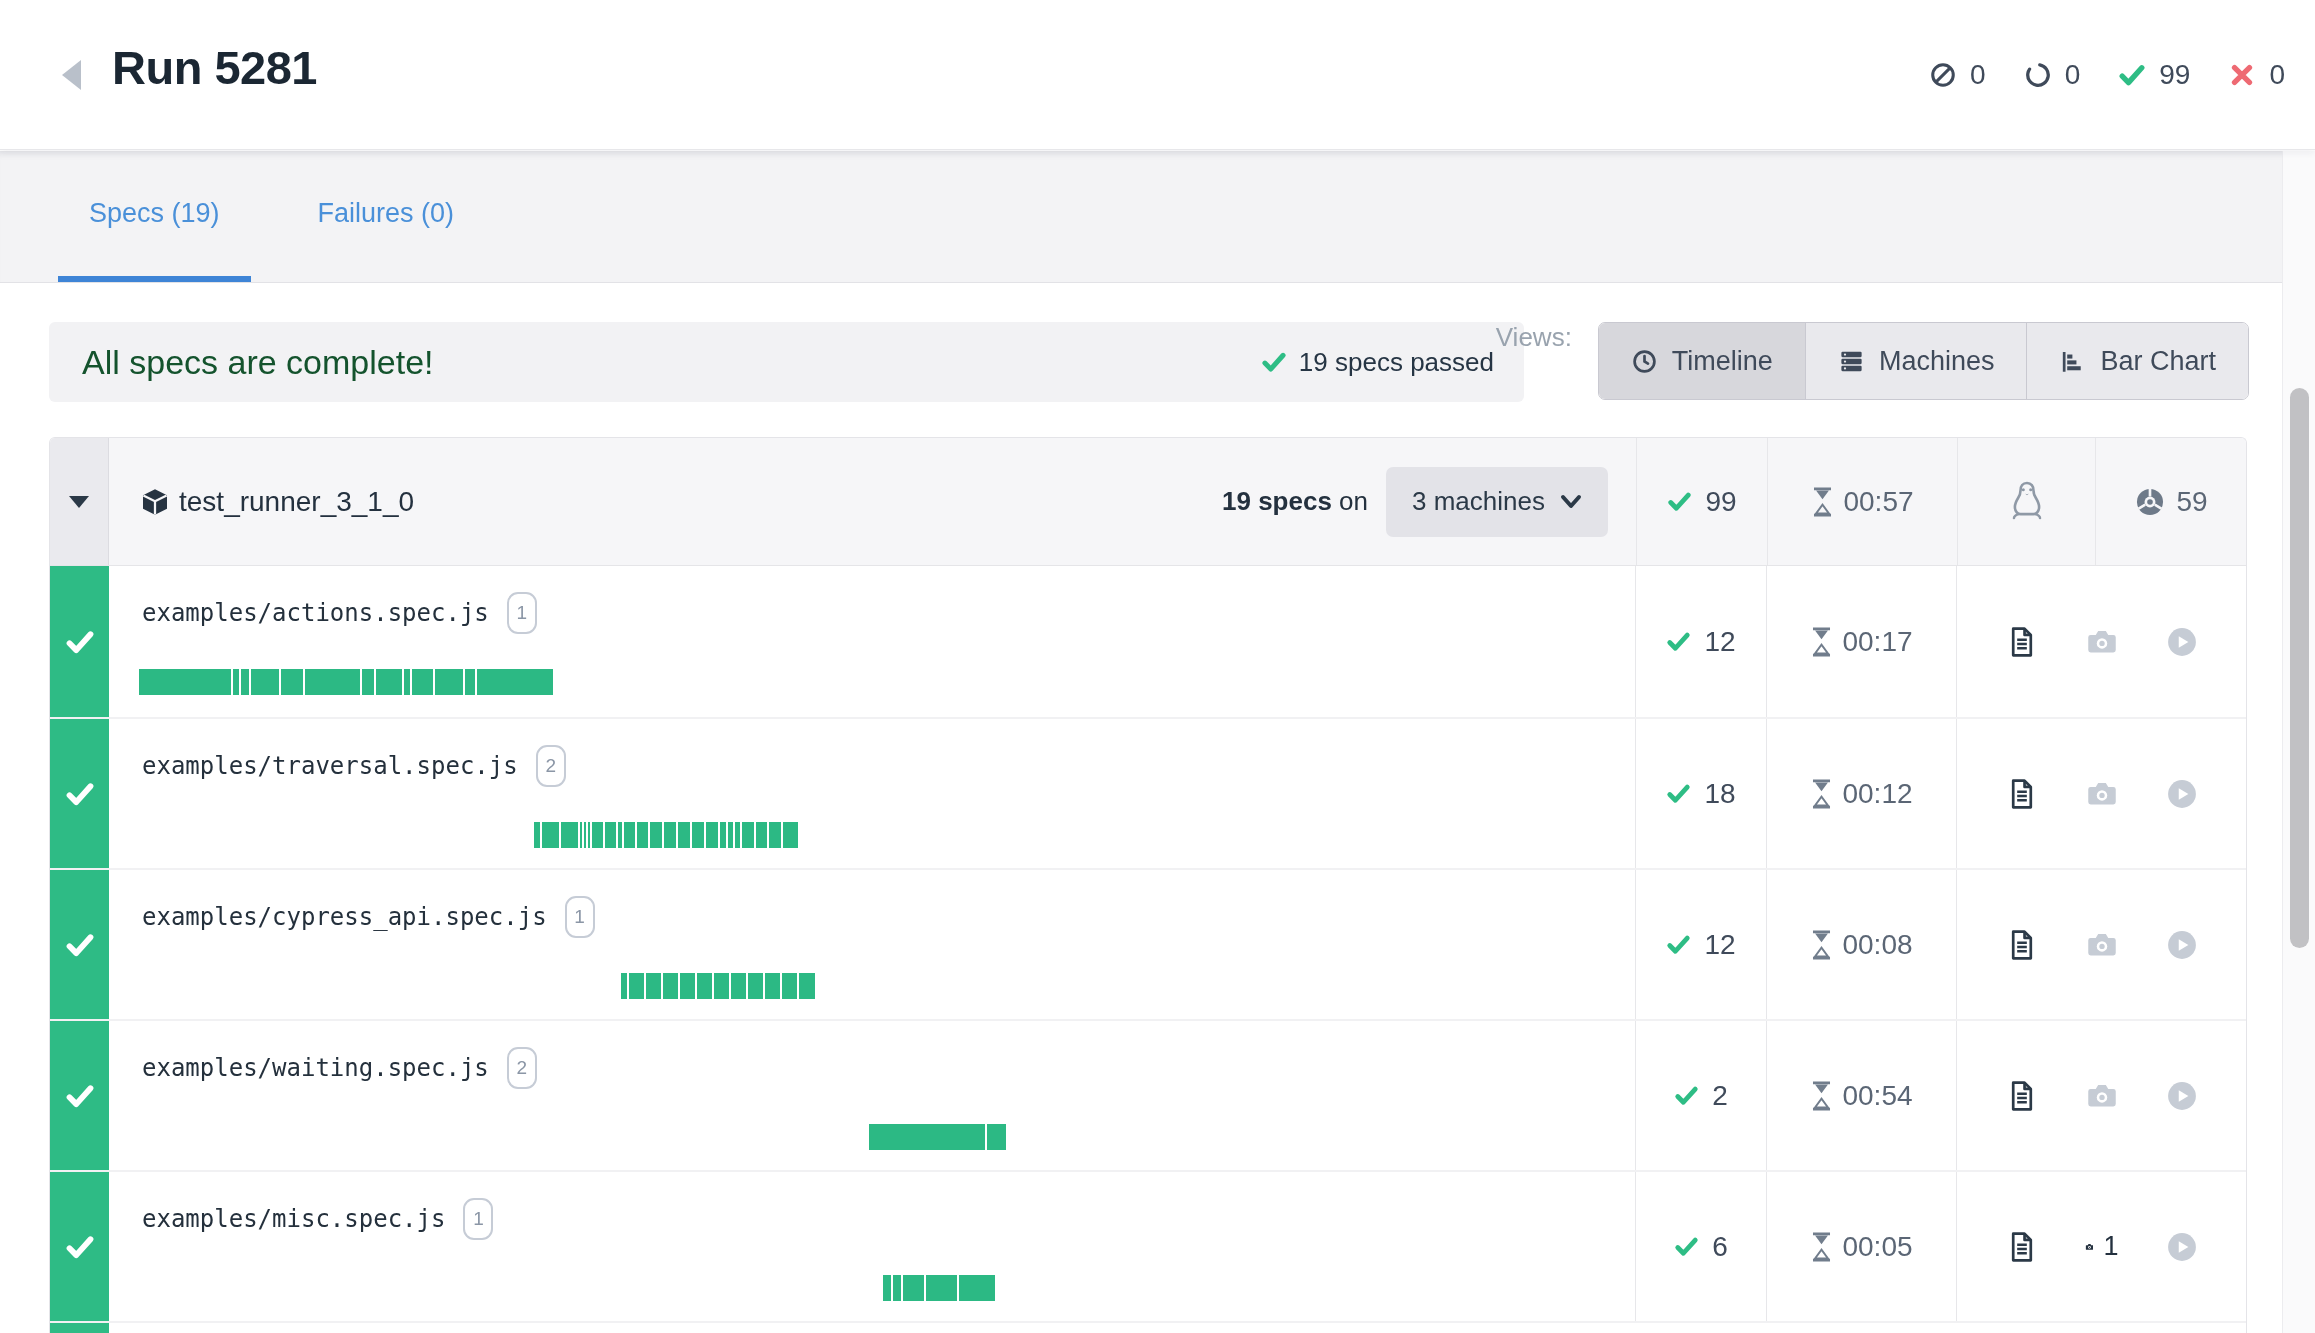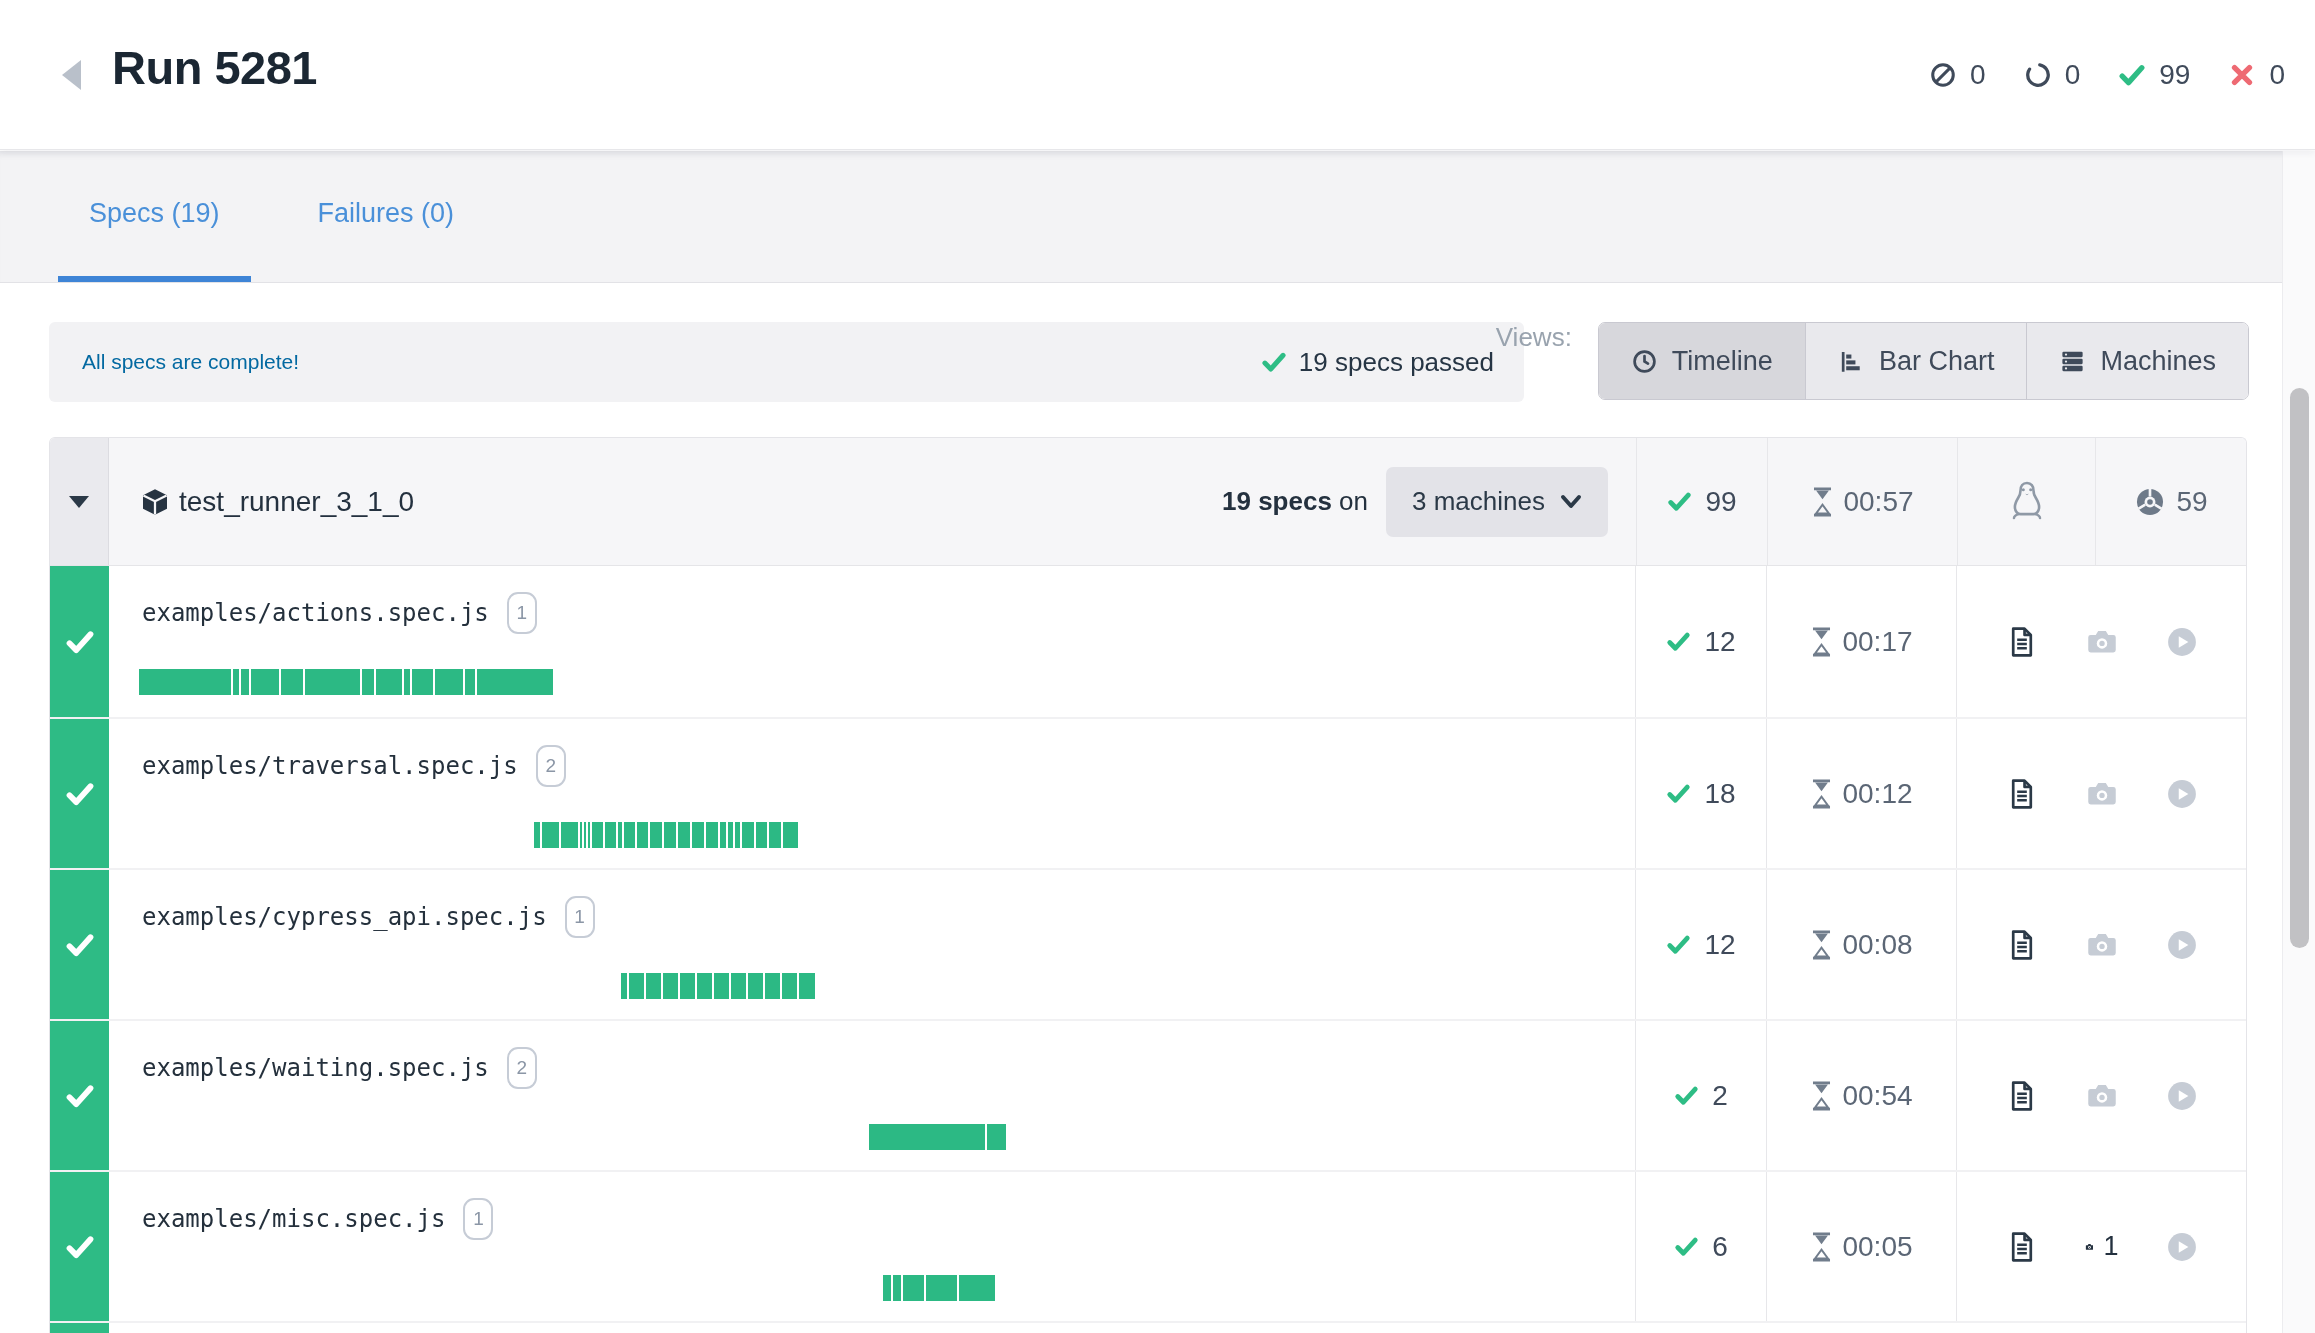--- a/index.html
+++ b/index.html
@@ -24,21 +24,21 @@
   .tab-bar { position:absolute; left:0; top:151px; width:2315px; height:132px; background:#f3f3f5;
     border-bottom:1px solid #e2e2e6; box-shadow:inset 0 8px 9px -7px rgba(40,50,70,.10); }
   .tabs { display:flex; height:100%; padding-left:58px; }
   .tab { height:100%; padding:0 31px; margin-right:36px; display:flex; align-items:center;
     font-size:27px; color:#4a90d9; border-bottom:6px solid transparent; cursor:pointer; }
   .tab.active { border-bottom-color:#3e84d6; }
 
   
   .banner { position:absolute; left:49px; top:322px; width:1475px; height:80px; background:#f2f2f4;
     border-radius:6px; display:flex; align-items:center; }
-  .banner-message { margin-left:33px; font-size:21px; color:#0369a1; }
+  .banner-message { margin-left:33px; font-size:34px; color:#14532d; }
   .banner-passed { margin-left:auto; margin-right:30px; display:flex; align-items:center; gap:12px;
     font-size:26px; color:#263544; }
   .banner-passed .ic { width:26px; height:26px; color:#2ebd85; }
 
   .views { position:absolute; right:66px; top:322px; height:80px; display:flex; align-items:flex-start; }
   .views-label { font-size:26px; color:#99a3ae; margin-right:26px; }
   .btn-group { display:flex; height:78px; border:1px solid #c9c9d1; border-radius:7px; overflow:hidden; }
   .view-btn { display:flex; align-items:center; gap:14px; padding:4px 32px; background:#e9e9ed;
     border:none; border-left:1px solid #c9c9d1; font-size:27px; color:#3f4a5a; cursor:pointer;
     font-family:"Liberation Sans", sans-serif; }
@@ -174,44 +174,44 @@
             <svg viewBox="0 0 24 24">
               <circle cx="12" cy="12" r="8.8" fill="none" stroke="currentColor" stroke-width="2.4"></circle>
               <path d="M12 7.2V12l3.1 1.9" fill="none" stroke="currentColor" stroke-width="2.4" stroke-linecap="round"></path>
             </svg>
           </span>
           <span>Timeline</span>
         </button>
         <button class="view-btn">
           <span class="ic">
             <svg viewBox="0 0 24 24">
-              <path d="M4.6 3.5v17.5" stroke="currentColor" stroke-width="2.4"></path>
-              <rect x="7.3" y="5.8" width="4.6" height="3.6" fill="currentColor"></rect>
-              <rect x="7.3" y="11" width="8.2" height="3.6" fill="currentColor"></rect>
-              <rect x="7.3" y="16.2" width="12" height="3.6" fill="currentColor"></rect>
-            </svg>
-          </span>
-          <span>Bar Chart</span>
-        </button>
-        <button class="view-btn">
-          <span class="ic">
-            <svg viewBox="0 0 24 24">
               <g fill="currentColor">
                 <rect x="3" y="3.4" width="18" height="4.8" rx="1"></rect>
                 <rect x="3" y="9.6" width="18" height="4.8" rx="1"></rect>
                 <rect x="3" y="15.8" width="18" height="4.8" rx="1"></rect>
               </g>
               <g fill="#e9e9ed">
                 <circle cx="6.2" cy="5.8" r="1"></circle>
                 <circle cx="6.2" cy="12" r="1"></circle>
                 <circle cx="6.2" cy="18.2" r="1"></circle>
               </g>
             </svg>
           </span>
           <span>Machines</span>
+        </button>
+        <button class="view-btn">
+          <span class="ic">
+            <svg viewBox="0 0 24 24">
+              <path d="M4.6 3.5v17.5" stroke="currentColor" stroke-width="2.4"></path>
+              <rect x="7.3" y="5.8" width="4.6" height="3.6" fill="currentColor"></rect>
+              <rect x="7.3" y="11" width="8.2" height="3.6" fill="currentColor"></rect>
+              <rect x="7.3" y="16.2" width="12" height="3.6" fill="currentColor"></rect>
+            </svg>
+          </span>
+          <span>Bar Chart</span>
         </button>
       </div>
   </div>
 
   <div class="run-table">
     <div class="group-row">
       <div class="toggle-cell">
         <div class="tri-down"></div>
       </div>
       <div class="group-main">

